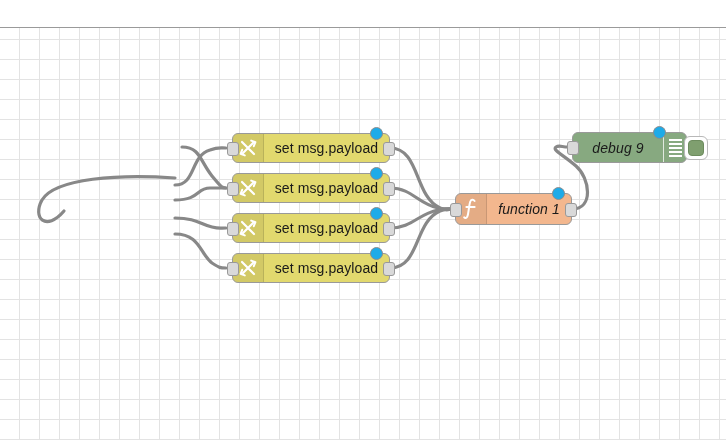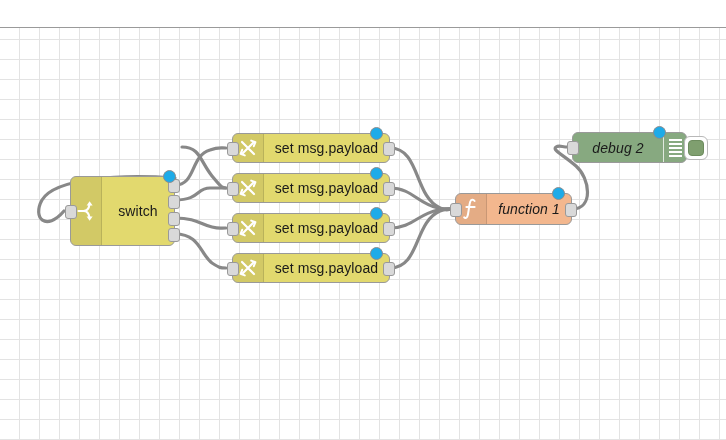--- a/index.html
+++ b/index.html
@@ -217,38 +217,20 @@
 
         <path d="M 390,240 C 420,240 414,194 440,183 C 448,180 448,181 452,181"></path>
 
         <path d="M 572,181 C 594,181 590,150 576,138 C 562,126 552,122 556,119 C 559,117 562,119 568,119"></path>
       </g>
     </svg>
 
     <div id="node-layer">
 
 
-      <div class="node" style="left:70px; top:148px; width:105px; height:70px; background:#e2d96e;">
-        <div class="icon-box" style="background:rgba(0,0,0,0.07);">
-          <svg class="glyph" width="18" height="24" viewBox="0 0 18 24" aria-hidden="true">
-            <path d="M1.5 12 H6.5" stroke="#ffffff" stroke-width="2.1" stroke-linecap="round"></path>
-            <path d="M6.5 12 C11 12 12 9 12.5 5.5" stroke="#ffffff" stroke-width="2.1" fill="none" stroke-linecap="round"></path>
-            <path d="M6.5 12 C11 12 12 15 12.5 18.5" stroke="#ffffff" stroke-width="2.1" fill="none" stroke-linecap="round"></path>
-            <path d="M12.6 2.2 L15.6 6.6 L9.6 6.6 Z" fill="#ffffff"></path>
-            <path d="M12.6 21.8 L15.6 17.4 L9.6 17.4 Z" fill="#ffffff"></path>
-          </svg>
-        </div>
-        <div class="label center">switch</div>
-        <span class="port in" style="top:28px;"></span>
-        <span class="port out" style="top:2px;"></span>
-        <span class="port out" style="top:18px;"></span>
-        <span class="port out" style="top:35px;"></span>
-        <span class="port out" style="top:51px;"></span>
-        <span class="status-dot" style="right:-2px;"></span>
-      </div>
 
       <div class="node" style="left:232px; top:105px; width:158px; height:30px; background:#e2d96e;">
         <div class="icon-box" style="background:rgba(0,0,0,0.07);">
           <svg class="glyph" width="18" height="18" viewBox="0 0 18 18" aria-hidden="true">
             <path d="M3 3 L15 15 M15 3 L3 15" stroke="#ffffff" stroke-width="2.2" stroke-linecap="round"></path>
             <path d="M12.2 1.6 L16.4 3.2 L14.8 7.2" fill="none" stroke="#ffffff" stroke-width="2" stroke-linecap="round" stroke-linejoin="round"></path>
             <path d="M5.8 16.4 L1.6 14.8 L3.2 10.8" fill="none" stroke="#ffffff" stroke-width="2" stroke-linecap="round" stroke-linejoin="round"></path>
           </svg>
         </div>
         <div class="label center">set msg.payload</div>
@@ -307,21 +289,21 @@
             <path d="M3.4 8.9 H11.6" stroke="#ffffff" stroke-width="2" stroke-linecap="round"></path>
           </svg>
         </div>
         <div class="label center italic">function 1</div>
         <span class="port in" style="top:9px;"></span>
         <span class="port out" style="top:9px;"></span>
         <span class="status-dot"></span>
       </div>
 
       <div class="node" style="left:572px; top:104px; width:115px; height:31px; background:#87a980;">
-        <div class="label center italic" style="color:#1a1a1a;">debug 2</div>
+        <div class="label center italic" style="color:#1a1a1a;">debug 9</div>
         <div class="debug-lines">
           <i></i>
             <i></i>
             <i></i>
             <i></i>
             <i></i>
         </div>
         <div class="debug-btn">
           <span class="pad"></span>
         </div>

